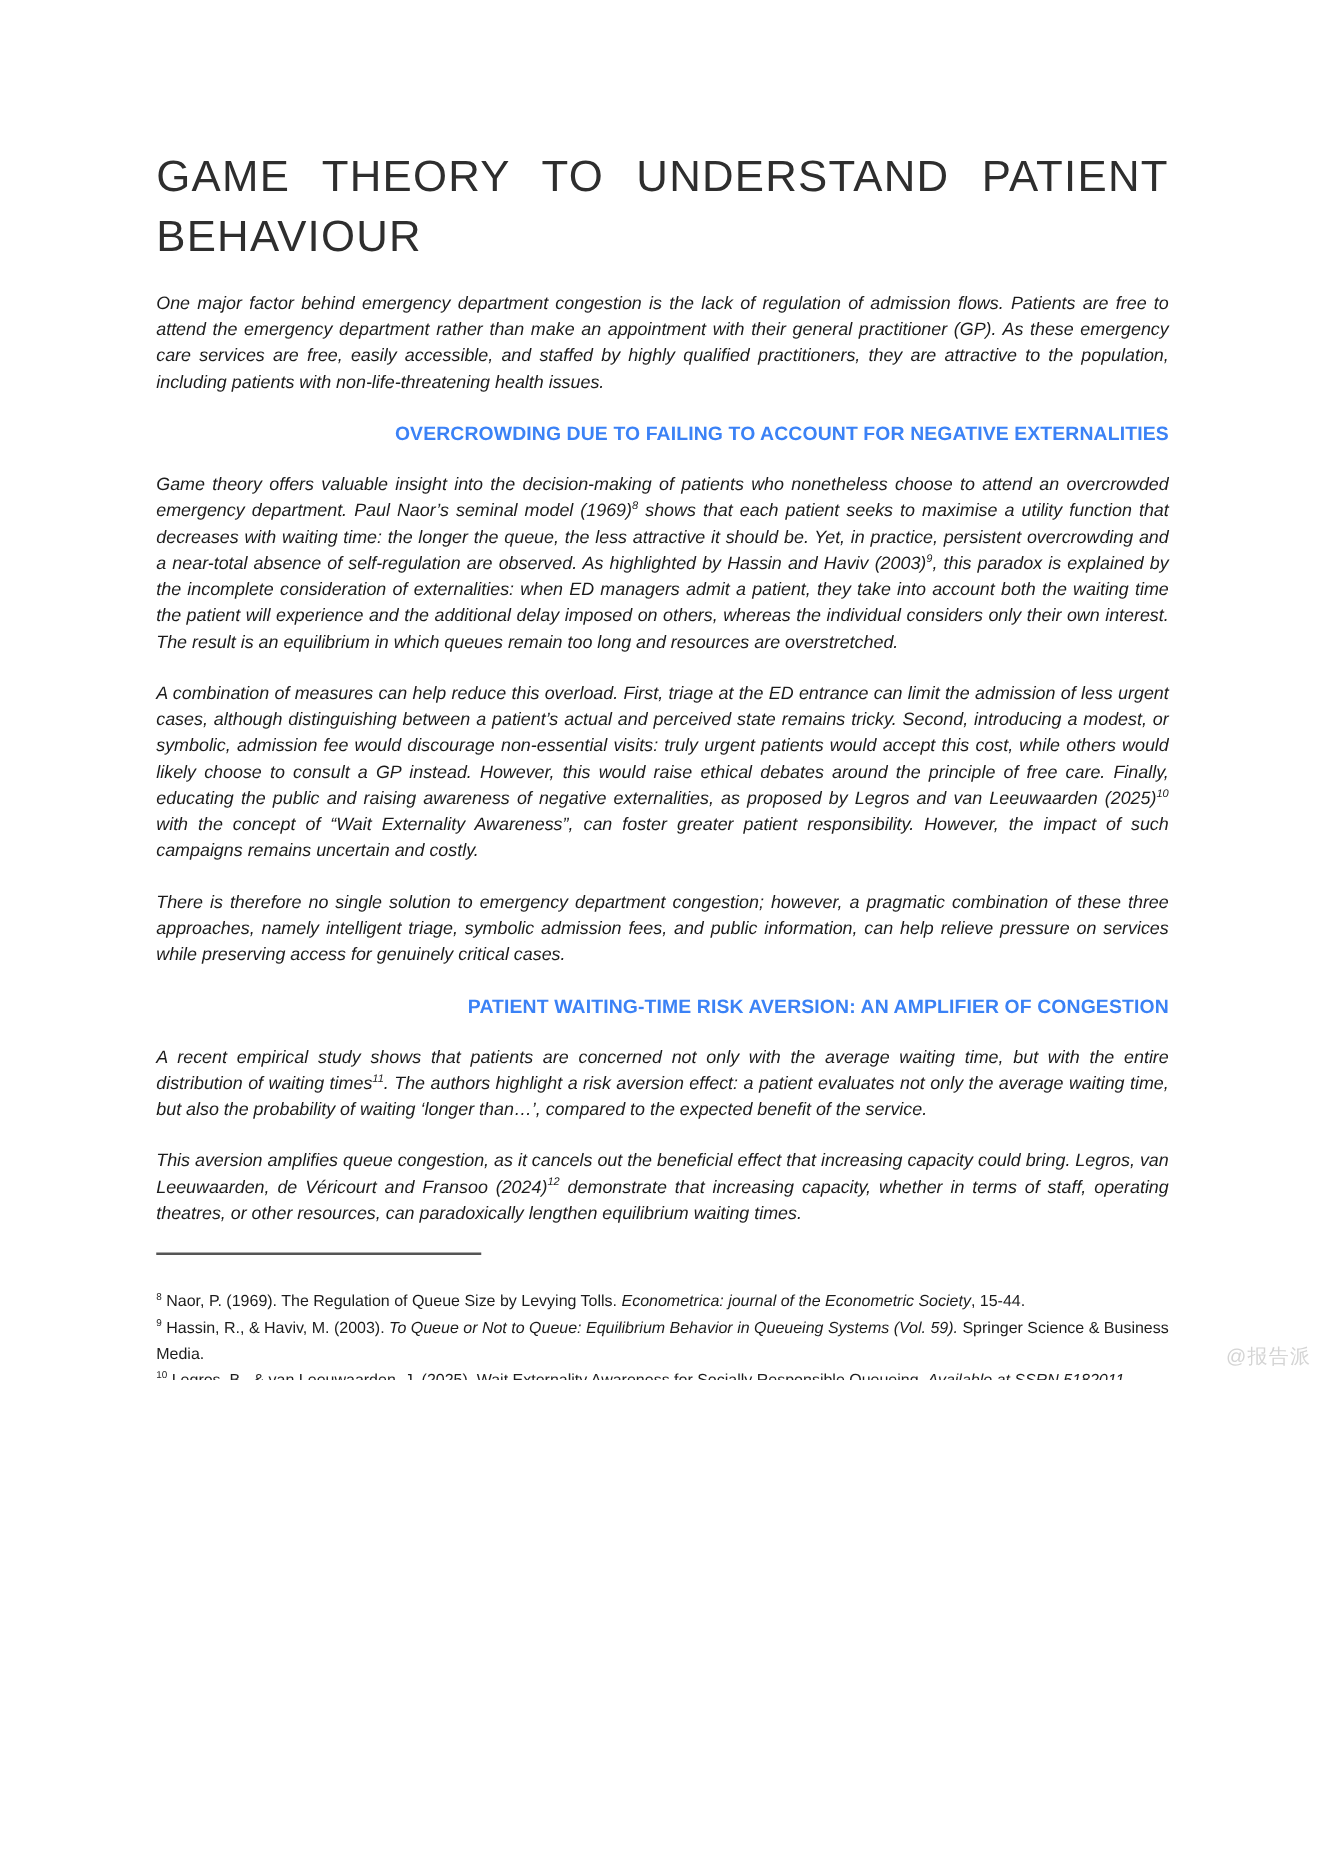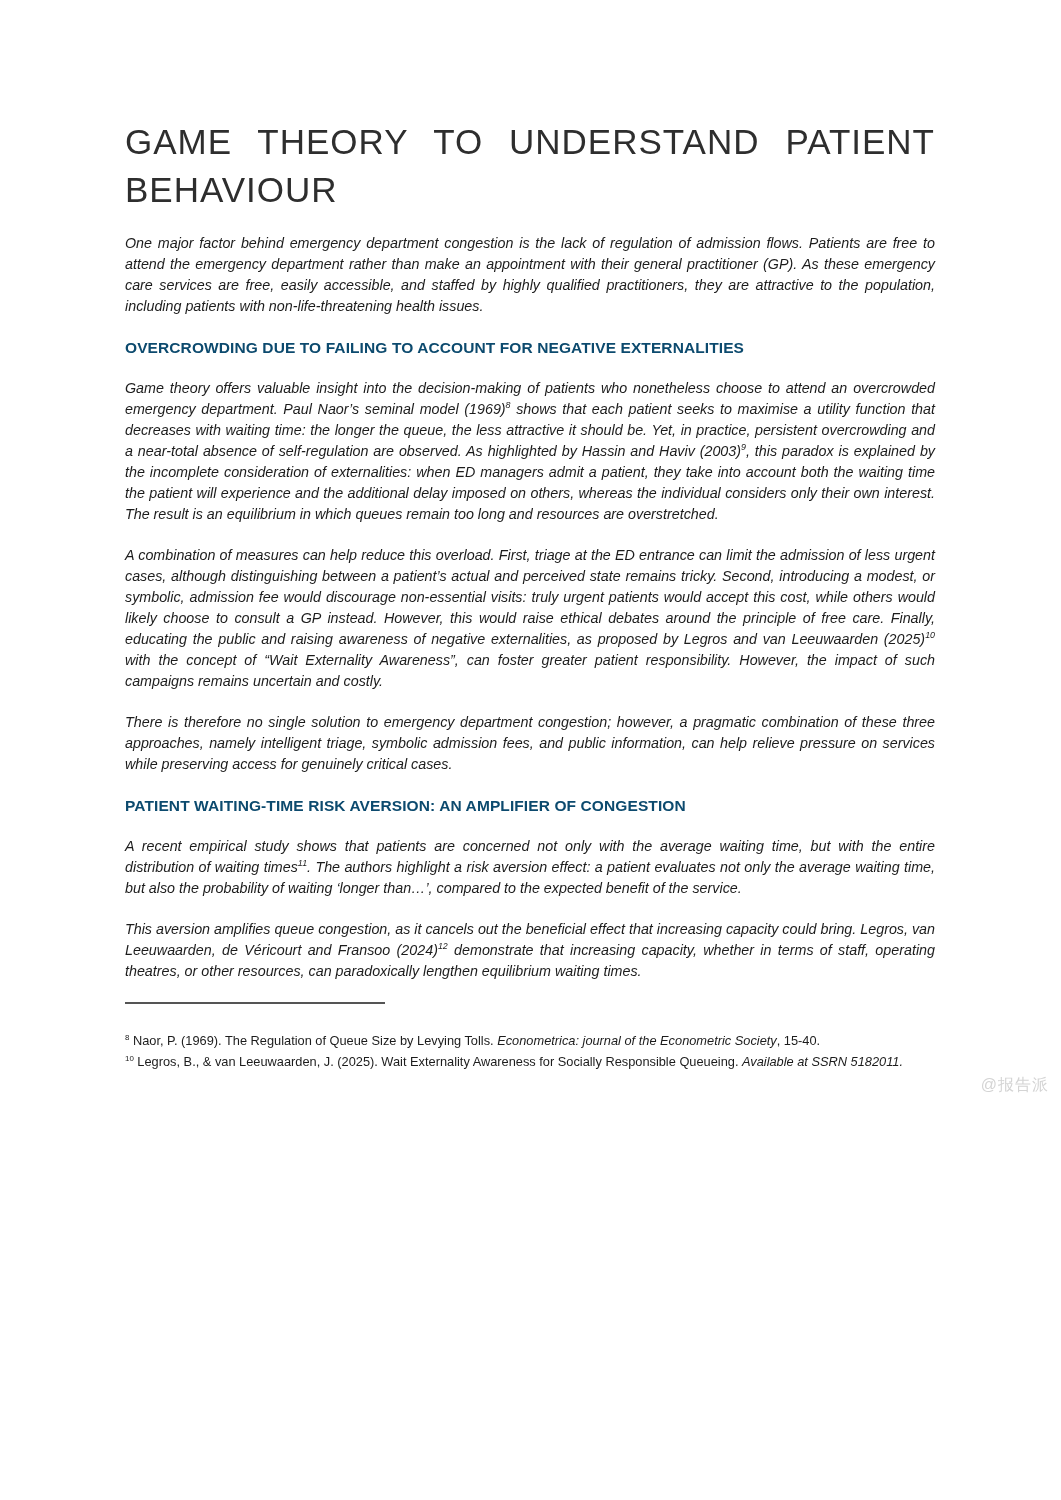--- a/index.html
+++ b/index.html
@@ -32,23 +32,23 @@
     font-size: 14.3px;
     line-height: 21px;
     text-align: justify;
     margin: 0 0 20px 0;
     color: #1c1c1c;
     font-style: italic;
   }
   .section-heading {
     font-size: 15.5px;
     font-weight: 700;
-    text-align: left;
+    text-align: right;
     letter-spacing: 0.1px;
-    color: #0c4a6e;
+    color: #3b82f6;
     margin: 22px 0 21px 0;
   }
   .sup {
     font-size: 0.62em;
     vertical-align: super;
     line-height: 0;
   }
   .i { font-style: italic; }
   .fn-sep {
     width: 260px;
@@ -161,21 +161,22 @@
         <p class="para"><span>A combination of measures can help reduce this overload. First, triage at the ED entrance can limit the admission of less urgent cases, although distinguishing between a patient’s actual and perceived state remains tricky. Second, introducing a modest, or symbolic, admission fee would discourage non-essential visits: truly urgent patients would accept this cost, while others would likely choose to consult a GP instead. However, this would raise ethical debates around the principle of free care. Finally, educating the public and raising awareness of negative externalities, as proposed by Legros and van Leeuwaarden (2025)</span><span class="sup">10</span><span> with the concept of “Wait Externality Awareness”, can foster greater patient responsibility. However, the impact of such campaigns remains uncertain and costly.</span></p>
         <p class="para"><span>There is therefore no single solution to emergency department congestion; however, a pragmatic combination of these three approaches, namely intelligent triage, symbolic admission fees, and public information, can help relieve pressure on services while preserving access for genuinely critical cases.</span></p>
         <h2 class="section-heading">PATIENT WAITING-TIME RISK AVERSION: AN AMPLIFIER OF CONGESTION</h2>
         <p class="para"><span>A recent empirical study shows that patients are concerned not only with the average waiting time, but with the entire distribution of waiting times</span><span class="sup">11</span><span>. The authors highlight a risk aversion effect: a patient evaluates not only the average waiting time, but also the probability of waiting ‘longer than…’, compared to the expected benefit of the service.</span></p>
         <p class="para"><span>This aversion amplifies queue congestion, as it cancels out the beneficial effect that increasing capacity could bring. Legros, van Leeuwaarden, de Véricourt and Fransoo (2024)</span><span class="sup">12</span><span> demonstrate that increasing capacity, whether in terms of staff, operating theatres, or other resources, can paradoxically lengthen equilibrium waiting times.</span></p>
       </div>
 
     <hr class="fn-sep">
 
     <div id="footnotes" class="footnotes">
-        <div class="footnote"><span class="sup">8</span><span> Naor, P. (1969). The Regulation of Queue Size by Levying Tolls. </span><span class="i">Econometrica: journal of the Econometric Society</span><span>, 15-40.</span></div>
+        <div class="footnote"><span class="sup">8</span><span> Naor, P. (1969). The Regulation of Queue Size by Levying Tolls. </span><span class="i">Econometrica: journal of the Econometric Society</span><span>, 15-44.</span></div>
+        <div class="footnote"><span class="sup">9</span><span> Hassin, R., &amp; Haviv, M. (2003). </span><span class="i">To Queue or Not to Queue: Equilibrium Behavior in Queueing Systems (Vol. 59).</span><span> Springer Science &amp; Business Media.</span></div>
         <div class="footnote"><span class="sup">10</span><span> Legros, B., &amp; van Leeuwaarden, J. (2025). Wait Externality Awareness for Socially Responsible Queueing. </span><span class="i">Available at SSRN 5182011.</span></div>
       </div>
   </div>
 
   <div class="page-number">10</div>
 
   <div class="footer-logo">
     <div class="skema-block">
       <div class="skema-text"><span>s</span><span class="k-wrap"><span class="k-dot"></span><span>k</span></span><span>ema</span></div>
       <div class="think-tank">THINK TANK</div>

